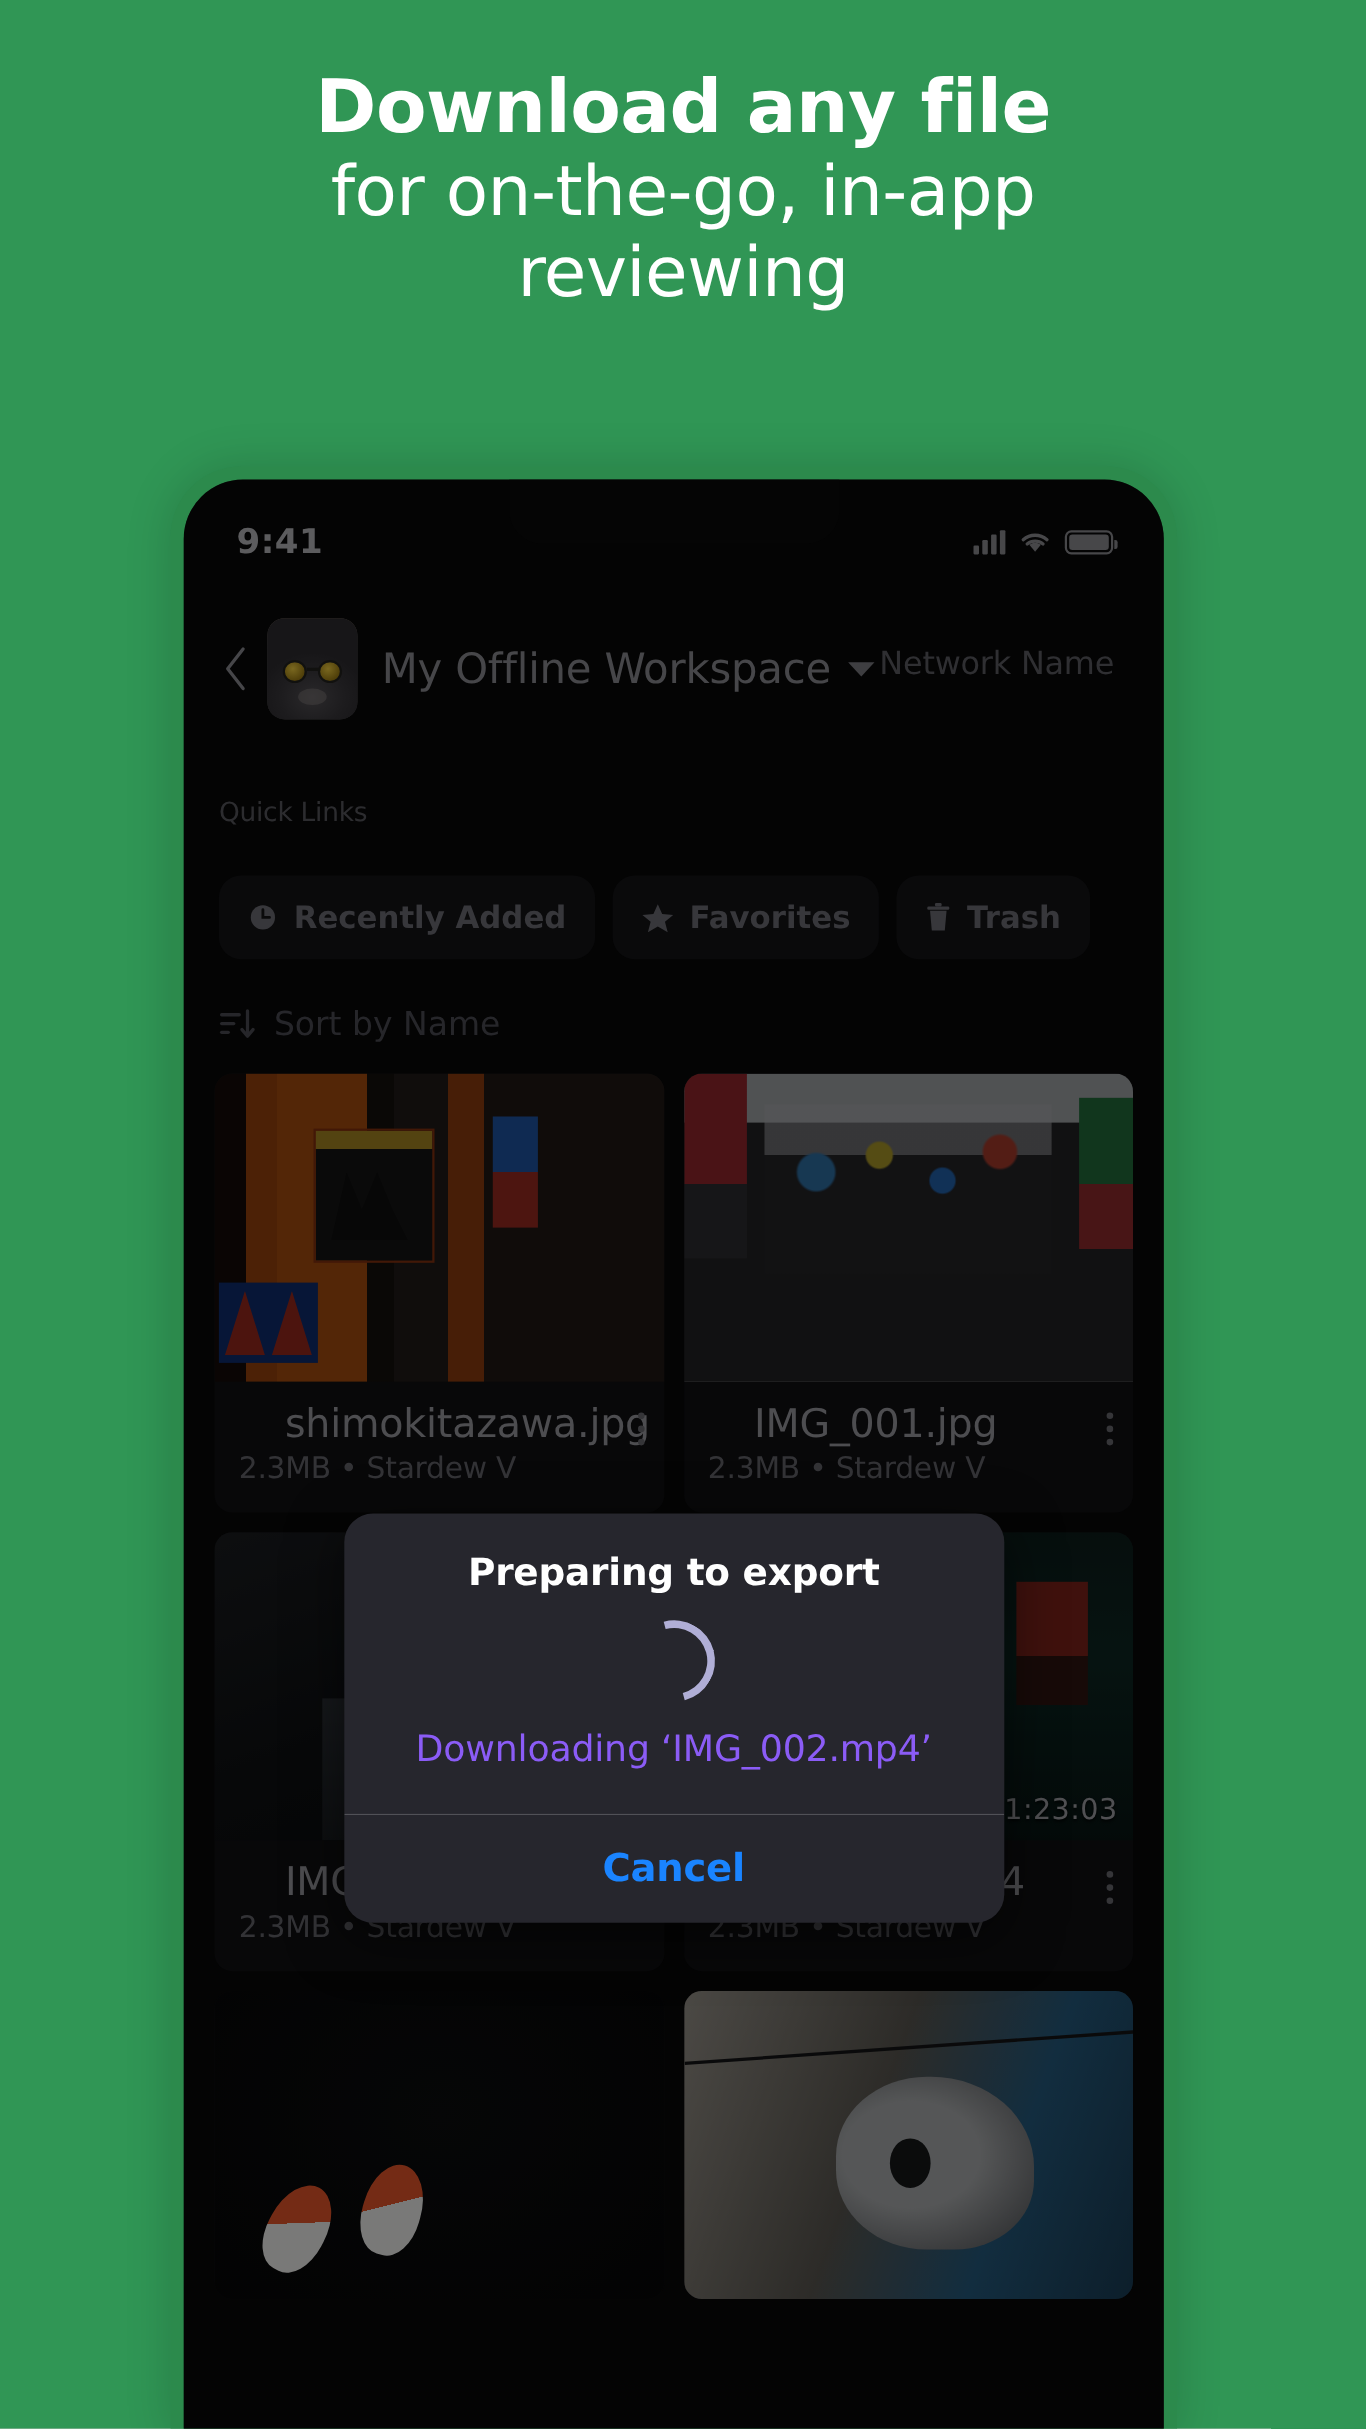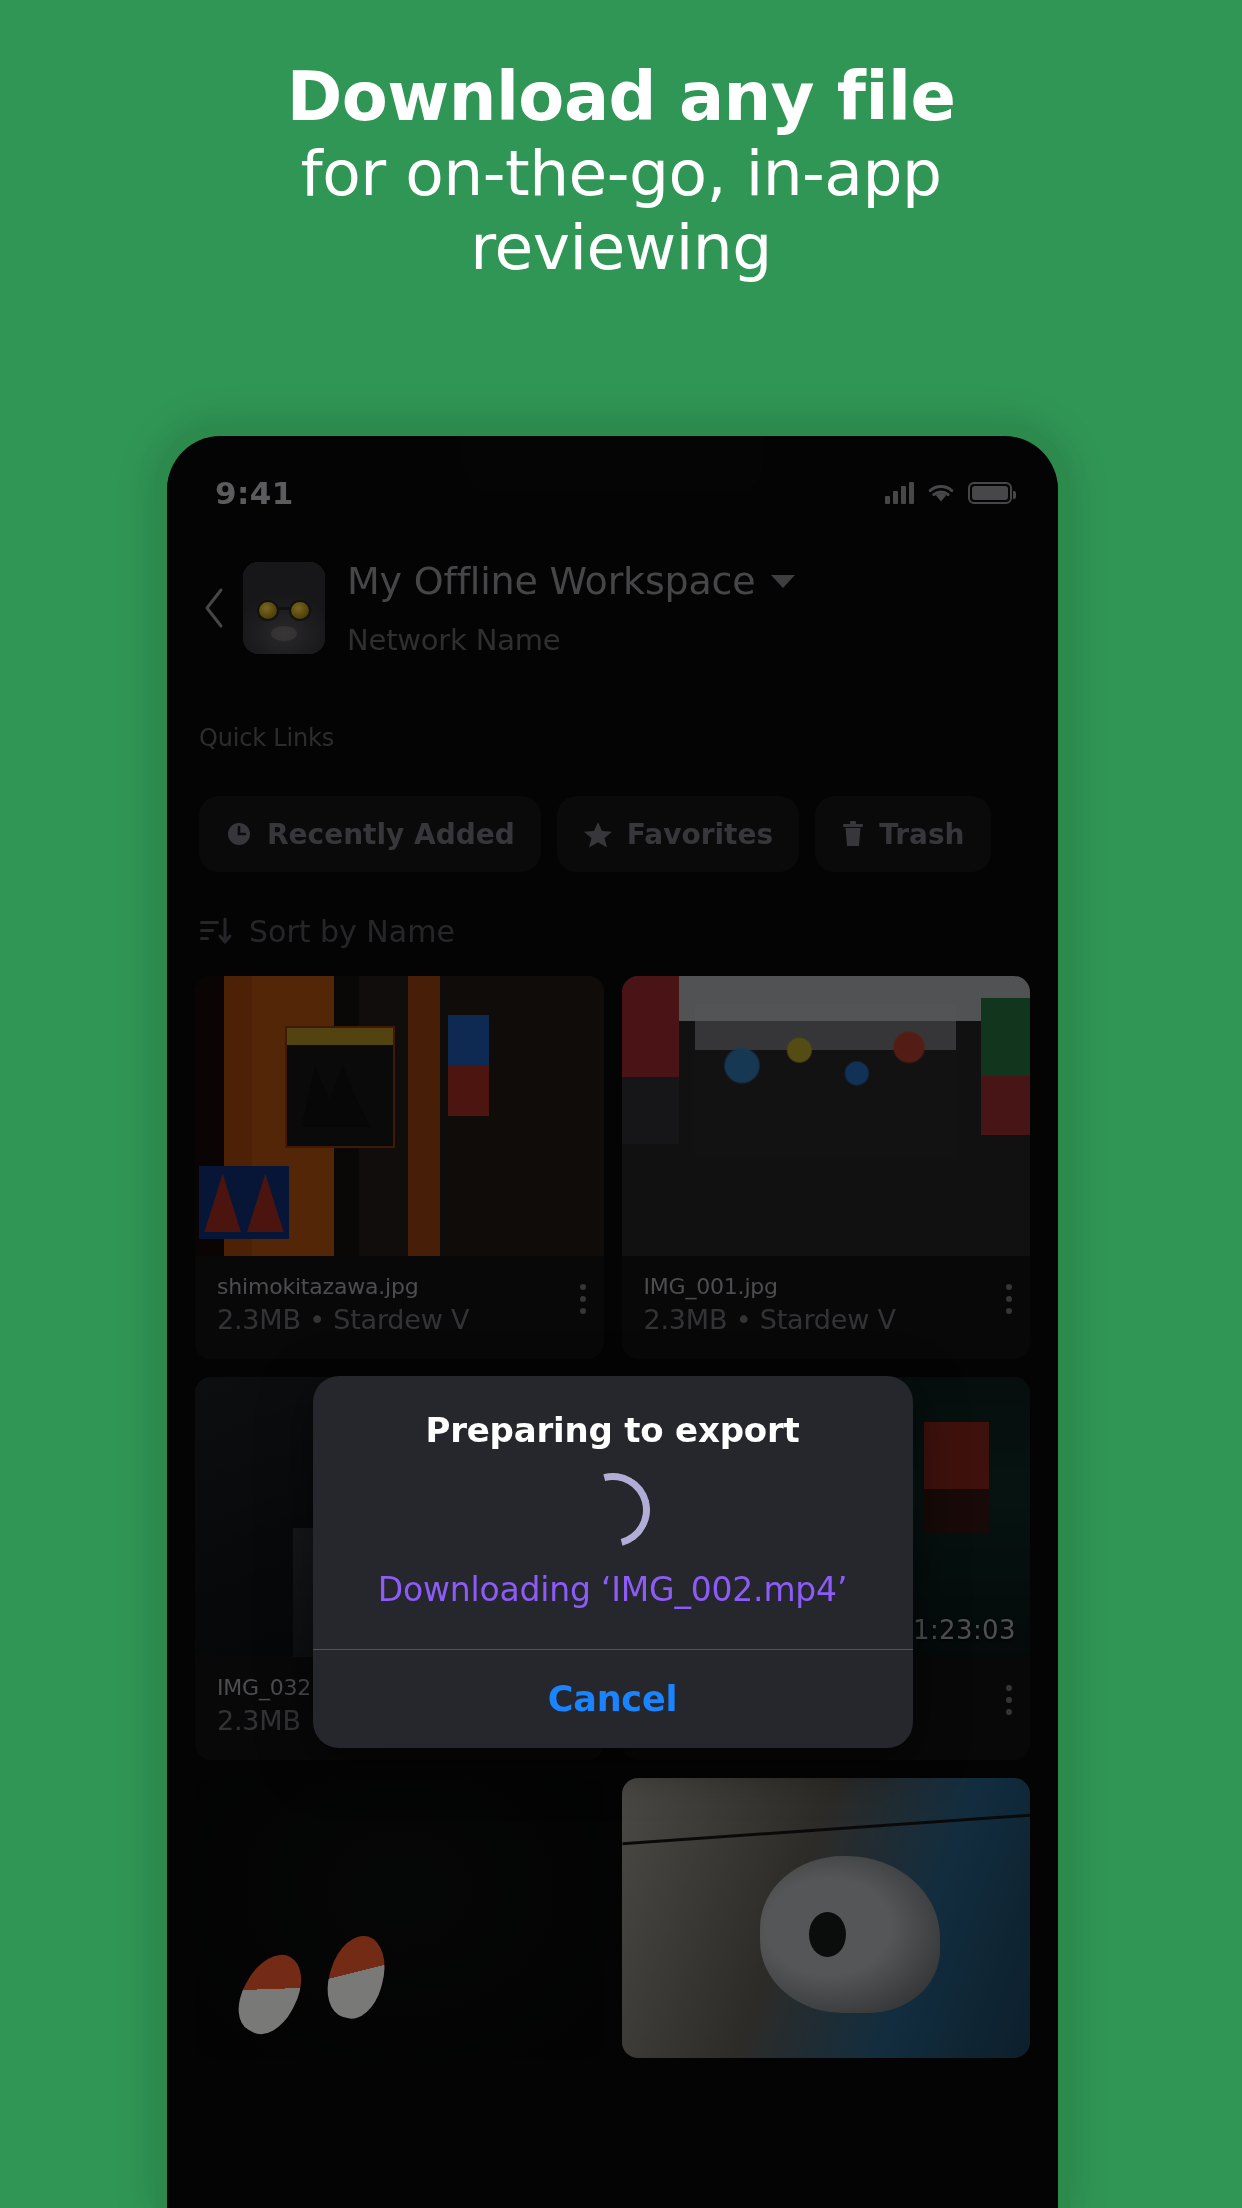--- a/index.html
+++ b/index.html
@@ -127,21 +127,21 @@
   #ws-avatar .glass-l{ left:14px; }
   #ws-avatar .glass-r{ right:14px; }
   #ws-avatar .bridge {
     position:absolute; top:45px; left:36px; width:12px; height:3px; background:#23221f;
   }
   #ws-avatar .snout {
     position:absolute; top:64px; left:50%; transform:translateX(-50%);
     width:26px; height:15px; border-radius:50%;
     background: rgba(180,170,165,0.30);
   }
-  #ws-text { margin-left: 22px; display:flex; flex-direction:column; gap:20px; }
+  #ws-text { margin-left: 22px; display:flex; flex-direction:row; gap:4px; }
   #ws-title-row { display:flex; align-items:center; gap: 16px; }
   #ws-title { font-size: 38px; color: #8c8c92; font-weight: 400; letter-spacing: -0.2px; }
   #ws-caret { width:0;height:0;border-left:12px solid transparent;border-right:12px solid transparent;border-top:13px solid #7d7d83; }
   #ws-sub { font-size: 29px; color: #5e5e64; letter-spacing: -0.2px; }
 
   
   #quick-links-label {
     position: absolute; left: 32px; top: 288px;
     font-size: 24px; color: #59595f; letter-spacing: -0.2px;
   }
@@ -170,21 +170,21 @@
     width: 835px;
     display: grid; grid-template-columns: 1fr 1fr;
     column-gap: 18px; row-gap: 18px;
   }
   .card {
     border-radius: 16px; overflow: hidden; background:#101013;
     position: relative;
   }
   .thumb { width: 100%; height: 280px; position: relative; overflow:hidden; }
   .meta { padding: 18px 22px 24px 22px; position: relative; }
-  .fname { font-size: 22px; color: #9a9aa0; letter-spacing:-0.2px; }
+  .fname { font-size: 36px; color: #9a9aa0; letter-spacing:-0.2px;margin-left:42px; }
   .fsub { font-size: 27px; color: #66666d; margin-top: 5px; letter-spacing:-0.2px; }
   .kebab {
     position: absolute; right: 18px; top: 28px;
     display:flex; flex-direction:column; gap:6px;
   }
   .kebab span { width:6px;height:6px;border-radius:50%;background:#6a6a70;display:block;}
   .dur {
     position:absolute; right: 14px; bottom: 12px;
     font-size: 26px; color:#c9c9cf; letter-spacing:0.4px;
     text-shadow: 0 1px 3px rgba(0,0,0,0.85);

